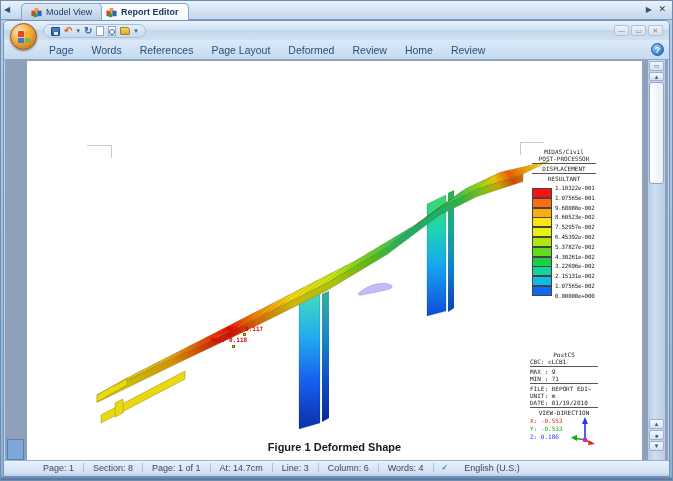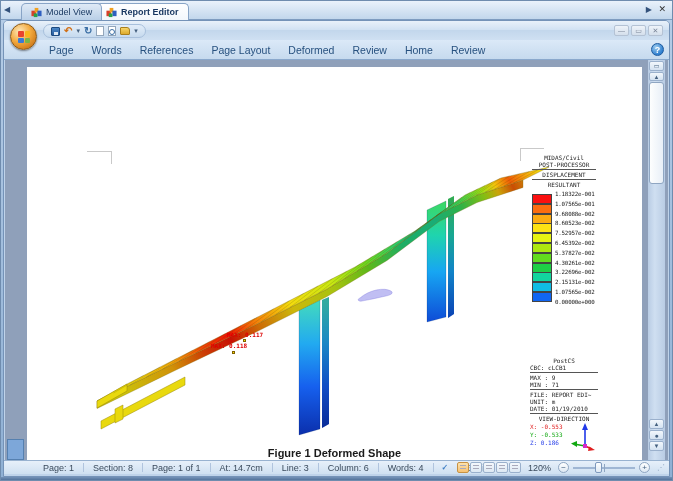--- a/index.html
+++ b/index.html
@@ -66,21 +66,21 @@
   .ribbon-tabs { position:absolute; left:36px; top:0; height:20px; display:flex; }
   .ribbon-tab { padding:0 9px; line-height:20px; font-size:10.5px; color:#27517f; white-space:nowrap; }
   .help-btn { position:absolute; right:5px; top:3px; width:13px; height:13px; border-radius:50%;
               background:radial-gradient(circle at 35% 30%, #9ecdf0, #2f7fd0 70%);
               border:1px solid #1d5a9e; color:#fff; font-size:9px; font-weight:bold;
               text-align:center; line-height:12px; }
 
   
   .docarea { position:absolute; left:1px; right:1px; top:39px; bottom:16px;
              background:#8fa0ba; overflow:hidden; }
-  .page { position:absolute; left:22px; top:7px; width:615px; bottom:0; background:#fff; }
+  .page { position:absolute; left:22px; top:1px; width:615px; bottom:0; background:#fff; }
 
   .corner-mark { position:absolute; }
   .corner-mark .h { position:absolute; height:1px; background:#c9c9c9; }
   .corner-mark .v { position:absolute; width:1px; background:#c9c9c9; }
 
   #bridge-svg { position:absolute; left:0; top:0; }
 
   .max-label { position:absolute; font-size:6px; font-weight:bold; color:#dd0000;
                font-family:"DejaVu Sans Mono", monospace; white-space:nowrap; }
   .max-dot { position:absolute; width:3px; height:3px; background:#ffe400; border:1px solid #806000; }
@@ -416,35 +416,17 @@
           <span class="sep"></span>
           <span class="status-item">Line: 3</span>
           <span class="sep"></span>
           <span class="status-item">Column: 6</span>
           <span class="sep"></span>
           <span class="status-item">Words: 4</span>
           <span class="sep"></span>
         </div>
       <span class="spell-icon">✓</span>
       <span class="lang-item">English (U.S.)</span>
-      <div class="sb-right">
-        <div class="view-btns">
-          <span class="vb active"></span>
-          <span class="vb"></span>
-          <span class="vb"></span>
-          <span class="vb"></span>
-          <span class="vb"></span>
-        </div>
-        <span class="zoom-label">120%</span>
-        <span class="zoom-btn">−</span>
-        <span class="zoom-slider">
-          <span class="zoom-track"></span>
-            <span class="zoom-notch"></span>
-          <span class="zoom-thumb"></span>
-        </span>
-        <span class="zoom-btn">+</span>
-        <span class="grip">⋰</span>
-      </div>
     </div>
   </div>
 
   <div class="app-bottom"></div>
 </div>
 
 </body></html>

